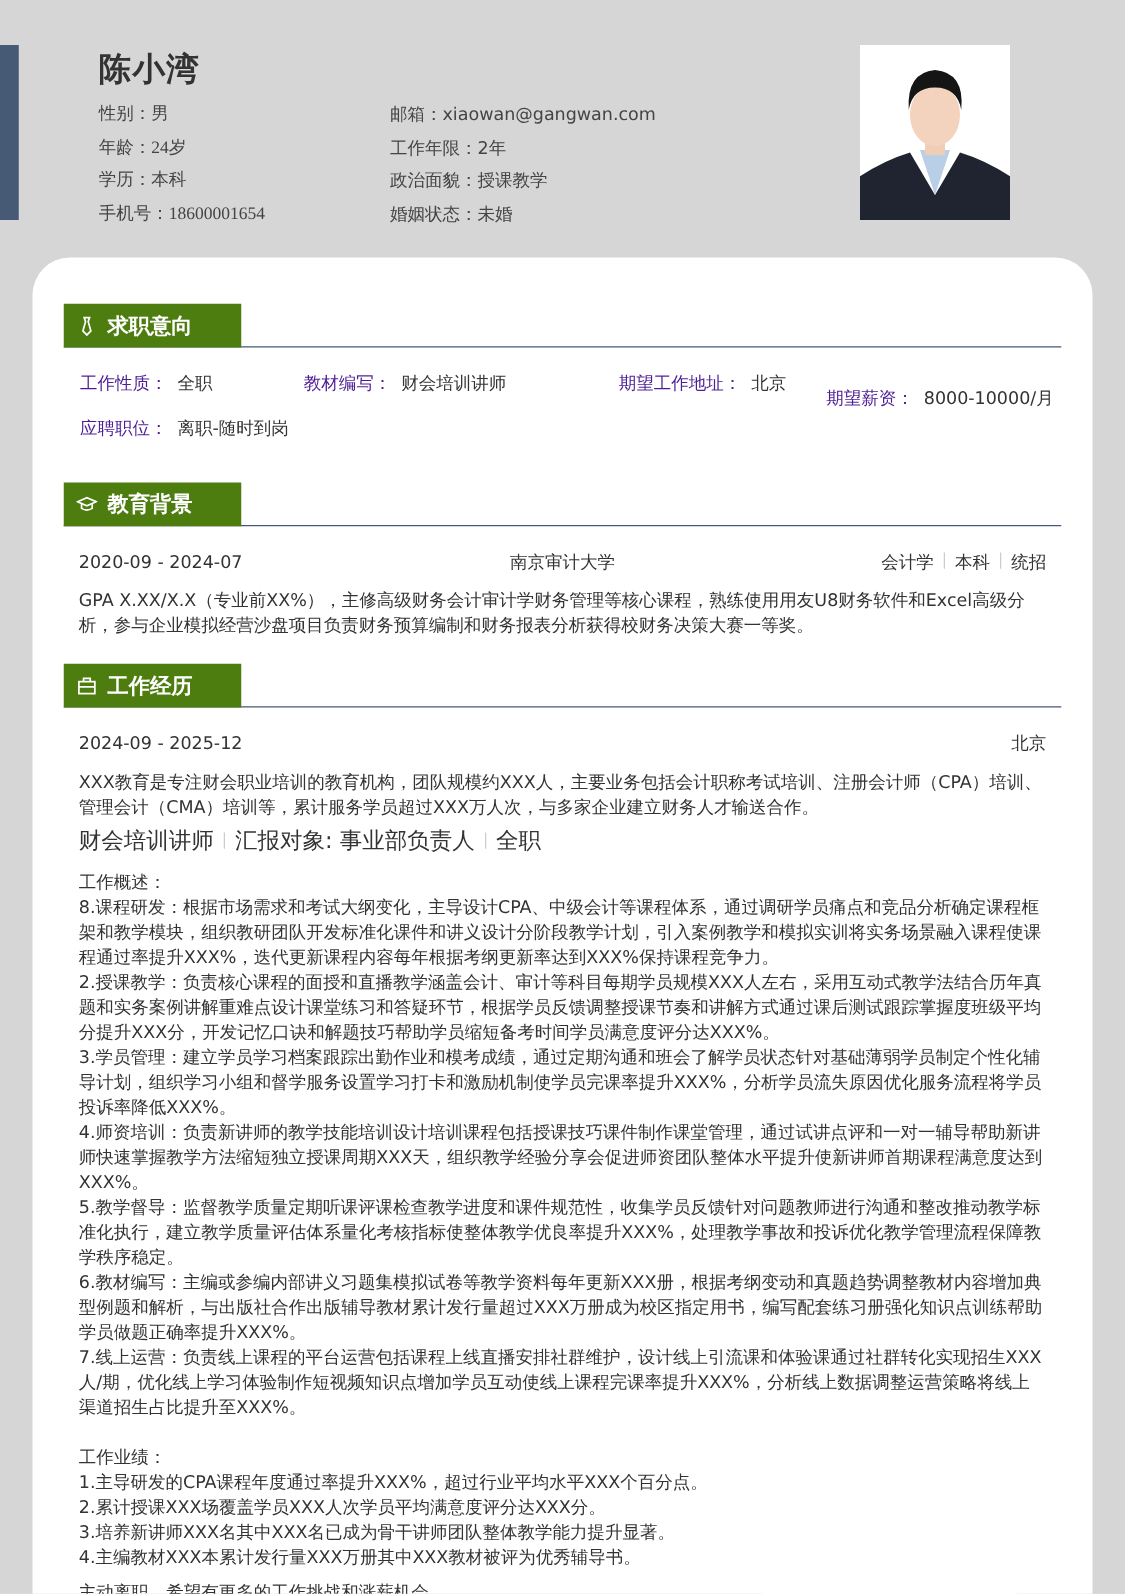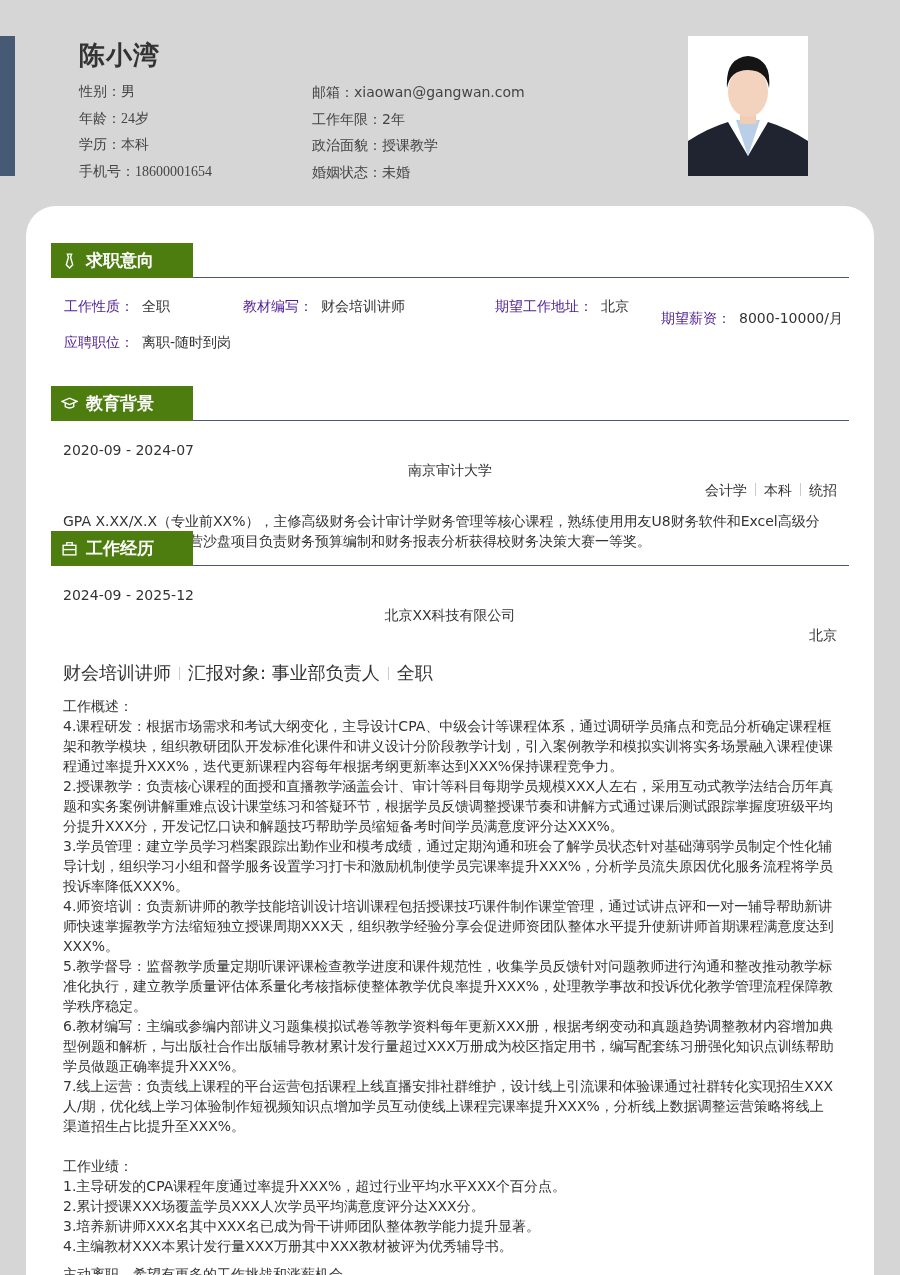--- a/index.html
+++ b/index.html
@@ -33,21 +33,21 @@
     .section { position: absolute; left: 25px; width: 798px; }
     .sec-head {
       position: relative; height: 35px; border-bottom: 1.5px solid #475a75;
     }
     .sec-tab {
       position: absolute; left: 0; top: 0; height: 35px; width: 142px;
       background: #4d7c0f; color: #fff; font-size: 17px; font-weight: bold;
       display: flex; align-items: center; padding-left: 10px; gap: 8px;
     }
     .sec-tab svg { width: 17px; height: 17px; }
-    .row { font-size: 14px; color: #333; line-height: 20px; flex-direction: column; }
+    .row { font-size: 14px; color: #333; line-height: 20px; }
     .intent-grid { position: relative; height: 80px; margin-top: 20px; }
     .intent-item { position: absolute; font-size: 14px; white-space: nowrap; }
     .intent-item .lbl { color: #4c1d95; margin-right: 8px; }
     .three-col { display: flex; justify-content: space-between; padding: 0 12px; font-size: 14px; }
     .three-col > div { flex: 1; }
     .three-col .mid { text-align: center; }
     .three-col .end { text-align: right; }
     .sep { display: inline-block; width: 1px; height: 13px; background: #ccc; margin: 0 8px; vertical-align: -1px; }
     .para { padding: 0 12px; font-size: 14px; line-height: 20px; color: #333; }
     .tags { padding: 0 12px; font-size: 18px; color: #333; }
@@ -133,32 +133,32 @@
               <rect x="2" y="5" width="12" height="9" fill="none" stroke="#fff" stroke-width="1.3"></rect>
               <path d="M5.5 5 L5.5 2.5 L10.5 2.5 L10.5 5" fill="none" stroke="#fff" stroke-width="1.3"></path>
               <path d="M2 9 L14 9" stroke="#fff" stroke-width="1.3"></path>
             </svg>
           <span>工作经历</span>
         </div>
       </div>
       <div style="height:19px;"></div>
       <div class="three-col row">
         <div>2024-09 - 2025-12</div>
-        <div class="mid">北京XX科技有限公司</div>
         <div class="end">北京</div>
       </div>
       <div style="height:11px;"></div>
+      <div class="para">XXX教育是专注财会职业培训的教育机构，团队规模约XXX人，主要业务包括会计职称考试培训、注册会计师（CPA）培训、管理会计（CMA）培训等，累计服务学员超过XXX万人次，与多家企业建立财务人才输送合作。</div>
       <div style="height:7px;"></div>
       <div class="tags row">
         <span>财会培训讲师</span><span class="sep"></span><span>汇报对象: 事业部负责人</span><span class="sep"></span><span>全职</span>
       </div>
       <div style="height:13px;"></div>
       <div class="para">
         <div>工作概述：</div>
-        <div>4.课程研发：根据市场需求和考试大纲变化，主导设计CPA、中级会计等课程体系，通过调研学员痛点和竞品分析确定课程框架和教学模块，组织教研团队开发标准化课件和讲义设计分阶段教学计划，引入案例教学和模拟实训将实务场景融入课程使课程通过率提升XXX%，迭代更新课程内容每年根据考纲更新率达到XXX%保持课程竞争力。</div>
+        <div>8.课程研发：根据市场需求和考试大纲变化，主导设计CPA、中级会计等课程体系，通过调研学员痛点和竞品分析确定课程框架和教学模块，组织教研团队开发标准化课件和讲义设计分阶段教学计划，引入案例教学和模拟实训将实务场景融入课程使课程通过率提升XXX%，迭代更新课程内容每年根据考纲更新率达到XXX%保持课程竞争力。</div>
         <div>2.授课教学：负责核心课程的面授和直播教学涵盖会计、审计等科目每期学员规模XXX人左右，采用互动式教学法结合历年真题和实务案例讲解重难点设计课堂练习和答疑环节，根据学员反馈调整授课节奏和讲解方式通过课后测试跟踪掌握度班级平均分提升XXX分，开发记忆口诀和解题技巧帮助学员缩短备考时间学员满意度评分达XXX%。</div>
         <div>3.学员管理：建立学员学习档案跟踪出勤作业和模考成绩，通过定期沟通和班会了解学员状态针对基础薄弱学员制定个性化辅导计划，组织学习小组和督学服务设置学习打卡和激励机制使学员完课率提升XXX%，分析学员流失原因优化服务流程将学员投诉率降低XXX%。</div>
         <div>4.师资培训：负责新讲师的教学技能培训设计培训课程包括授课技巧课件制作课堂管理，通过试讲点评和一对一辅导帮助新讲师快速掌握教学方法缩短独立授课周期XXX天，组织教学经验分享会促进师资团队整体水平提升使新讲师首期课程满意度达到XXX%。</div>
         <div>5.教学督导：监督教学质量定期听课评课检查教学进度和课件规范性，收集学员反馈针对问题教师进行沟通和整改推动教学标准化执行，建立教学质量评估体系量化考核指标使整体教学优良率提升XXX%，处理教学事故和投诉优化教学管理流程保障教学秩序稳定。</div>
         <div>6.教材编写：主编或参编内部讲义习题集模拟试卷等教学资料每年更新XXX册，根据考纲变动和真题趋势调整教材内容增加典型例题和解析，与出版社合作出版辅导教材累计发行量超过XXX万册成为校区指定用书，编写配套练习册强化知识点训练帮助学员做题正确率提升XXX%。</div>
         <div>7.线上运营：负责线上课程的平台运营包括课程上线直播安排社群维护，设计线上引流课和体验课通过社群转化实现招生XXX人/期，优化线上学习体验制作短视频知识点增加学员互动使线上课程完课率提升XXX%，分析线上数据调整运营策略将线上渠道招生占比提升至XXX%。</div>
         <div style="height:20px;"></div>
         <div>工作业绩：</div>
         <div>1.主导研发的CPA课程年度通过率提升XXX%，超过行业平均水平XXX个百分点。</div>
         <div>2.累计授课XXX场覆盖学员XXX人次学员平均满意度评分达XXX分。</div>

